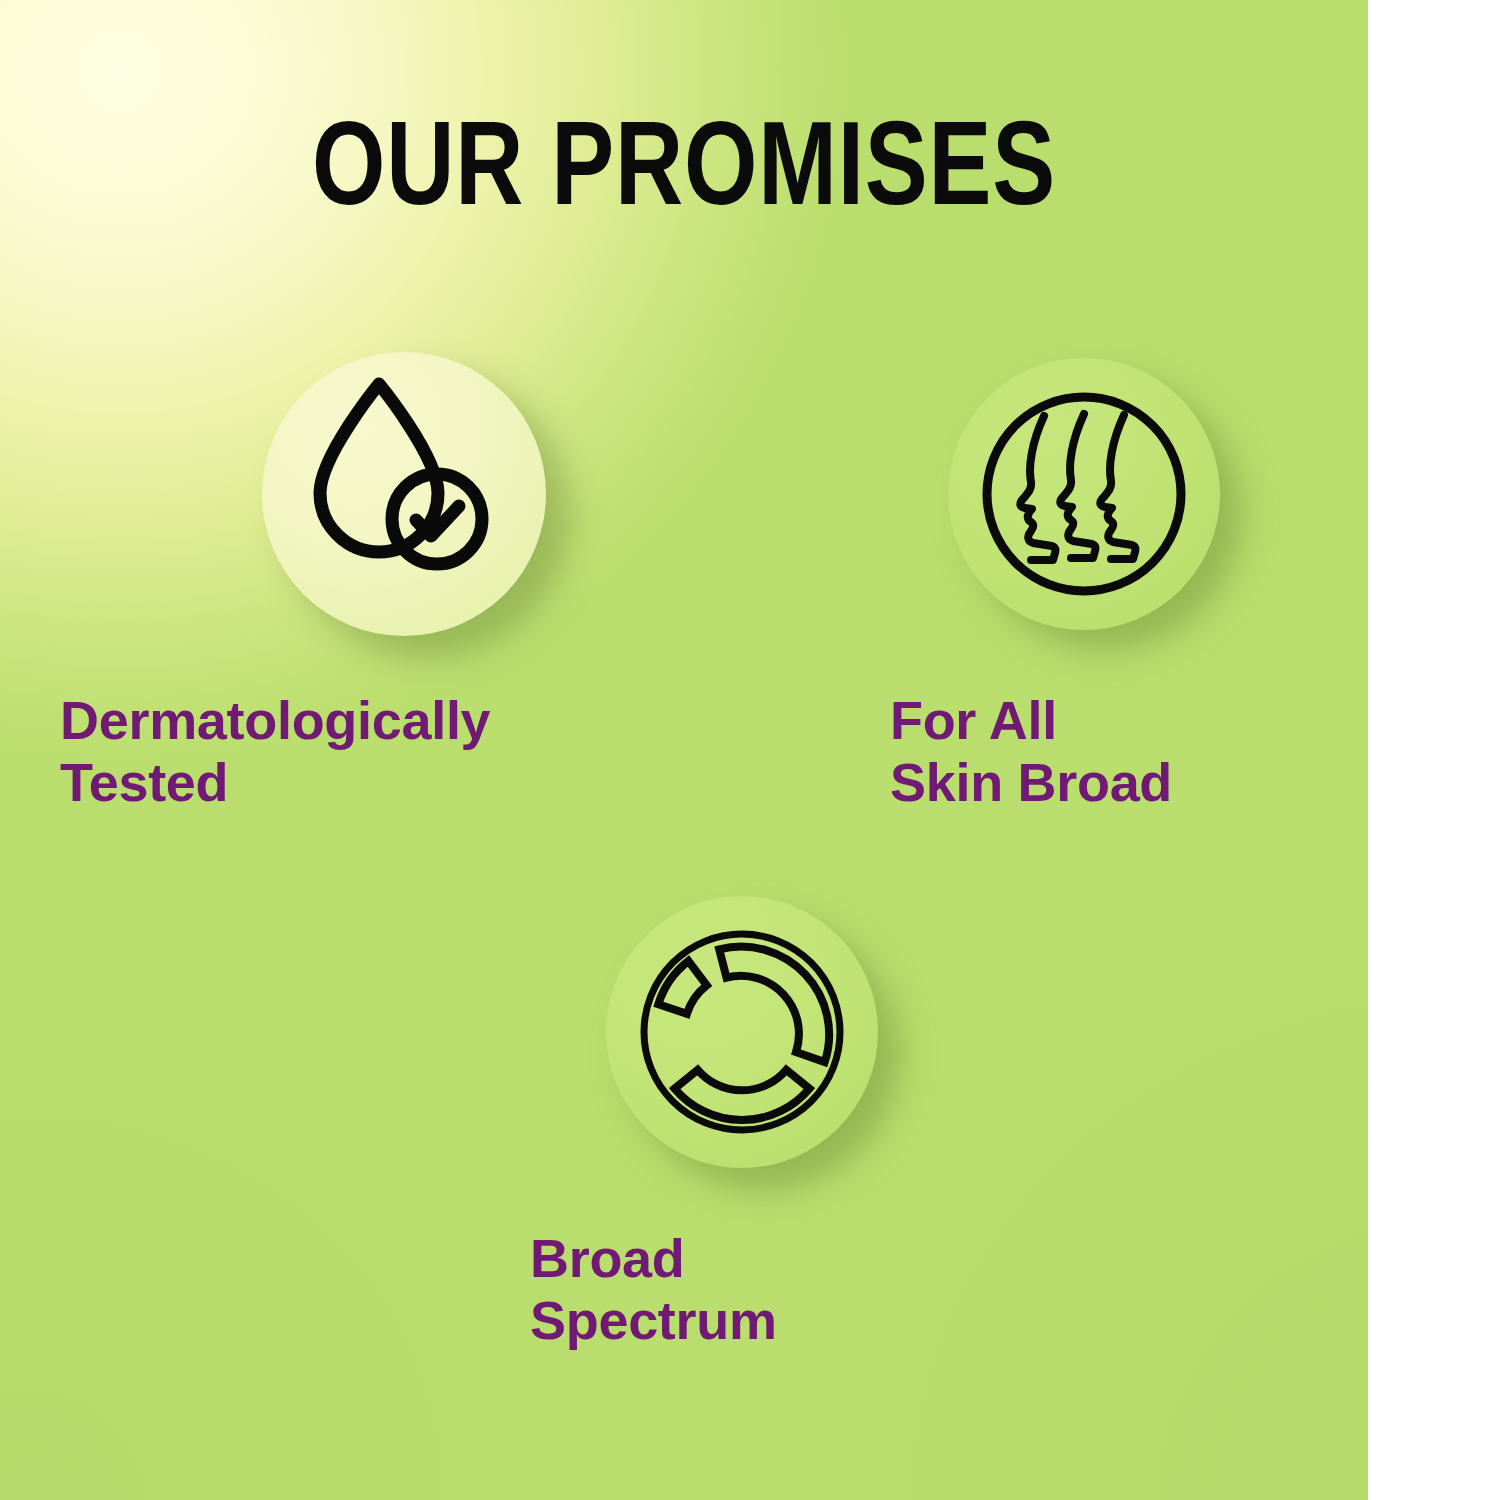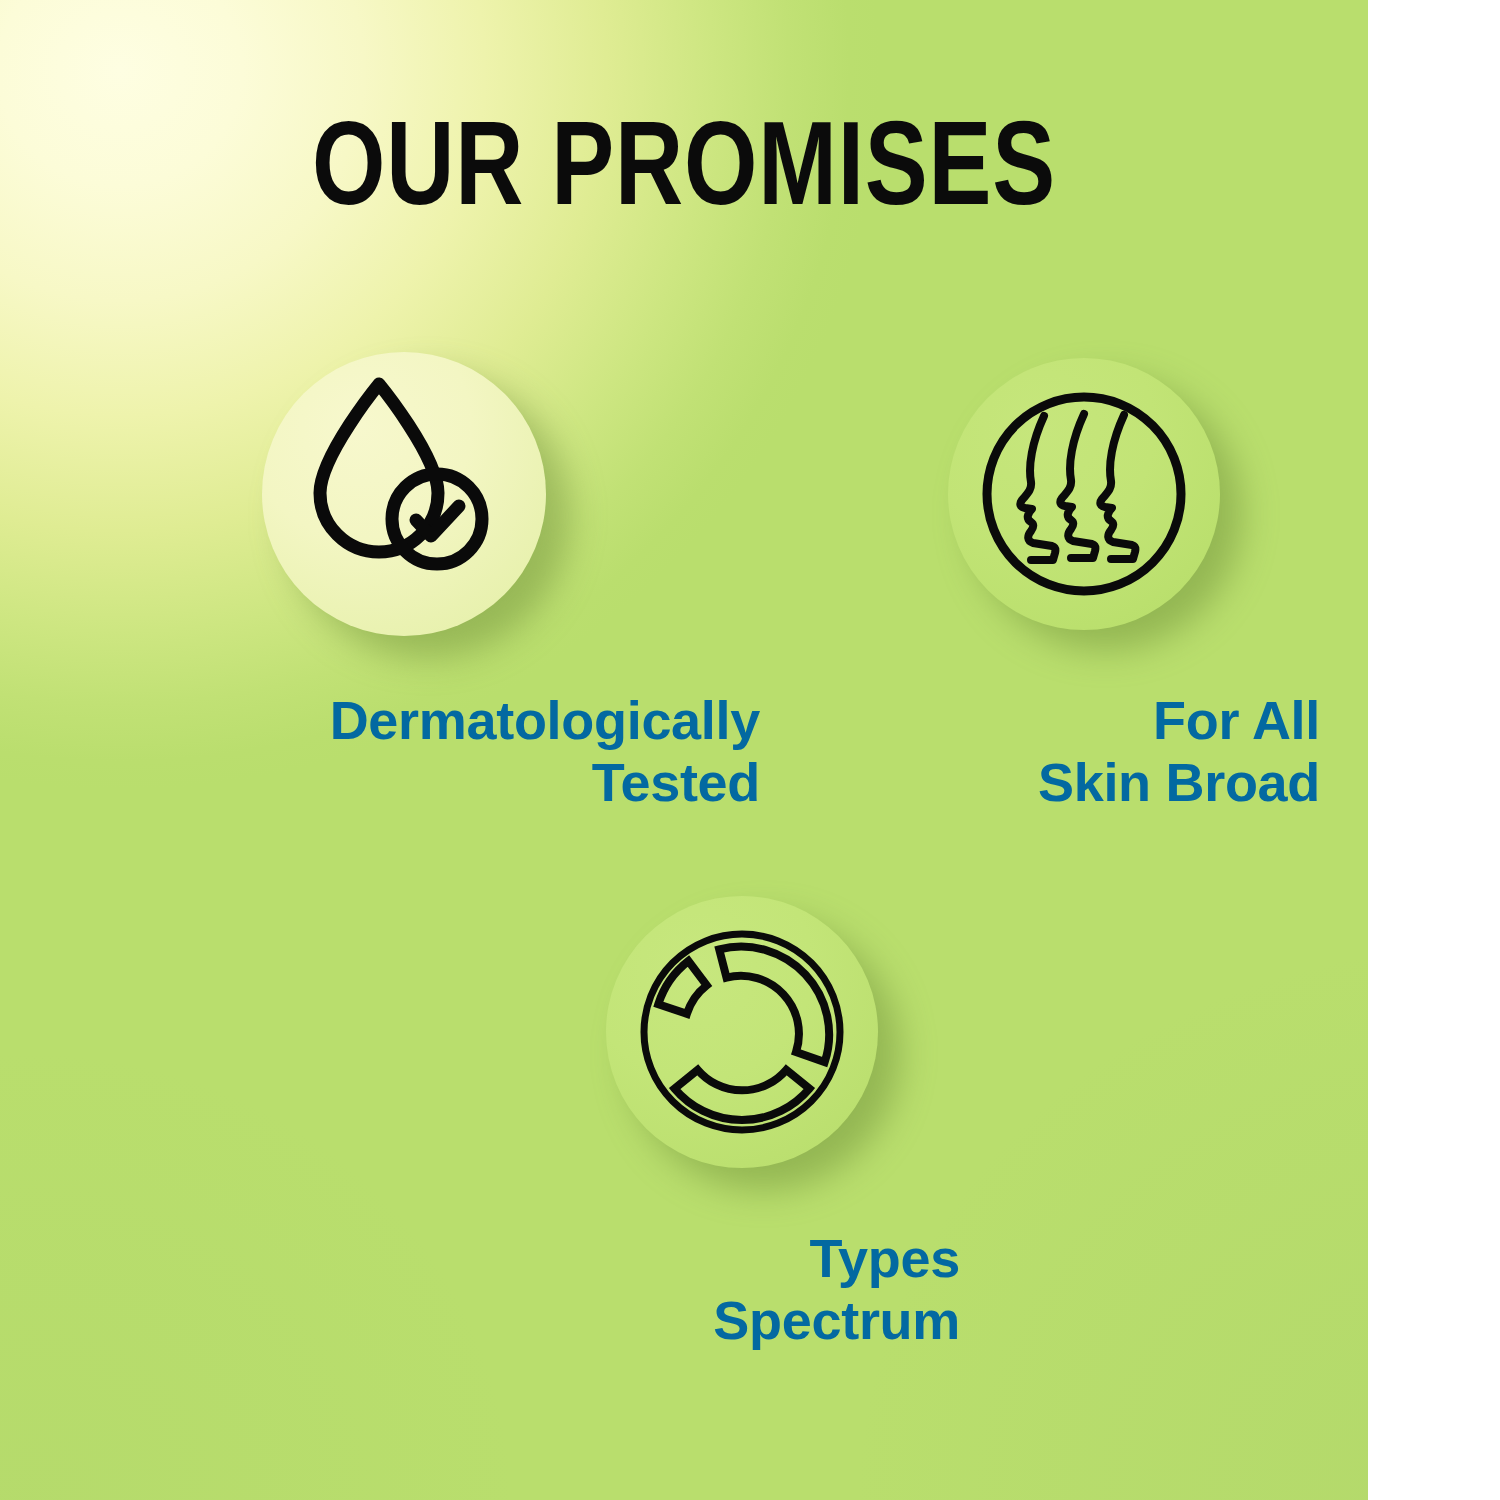--- a/index.html
+++ b/index.html
@@ -119,26 +119,26 @@
       radial-gradient(circle at 34% 26%,
         #c7e77e 0%,
         #c3e578 42%,
         #bce070 75%,
         #b6dd6a 100%);
   }
 
   
   .promise-label {
     position: absolute;
-    color: #0369a1;
+    color: #701a75;
     font-family: "Liberation Sans", sans-serif;
     font-weight: 700;
     font-size: 54px;
     line-height: 1.14;
-    text-align: right;
+    text-align: left;
     letter-spacing: -0.3px;
     white-space: pre-line;
   }
 </style>
 </head>
 <body>
 
 <div id="stage">
 
   <div id="bg-glow"></div>
@@ -251,17 +251,17 @@
 
           <path d="M 203.4 192.6
                    A 88 88 0 0 1 68.6 192.6
                    L 91.7 173.8
                    A 58 58 0 0 0 180.3 173.8
                    Z" stroke-width="8"></path>
         </g>
       </svg>
     </div>
 
-    <div class="promise-label" style="left:530px; top:1228px; width:430px;">Types
+    <div class="promise-label" style="left:530px; top:1228px; width:430px;">Broad
 Spectrum</div>
   </div>
 
 </div>
 
 </body></html>

